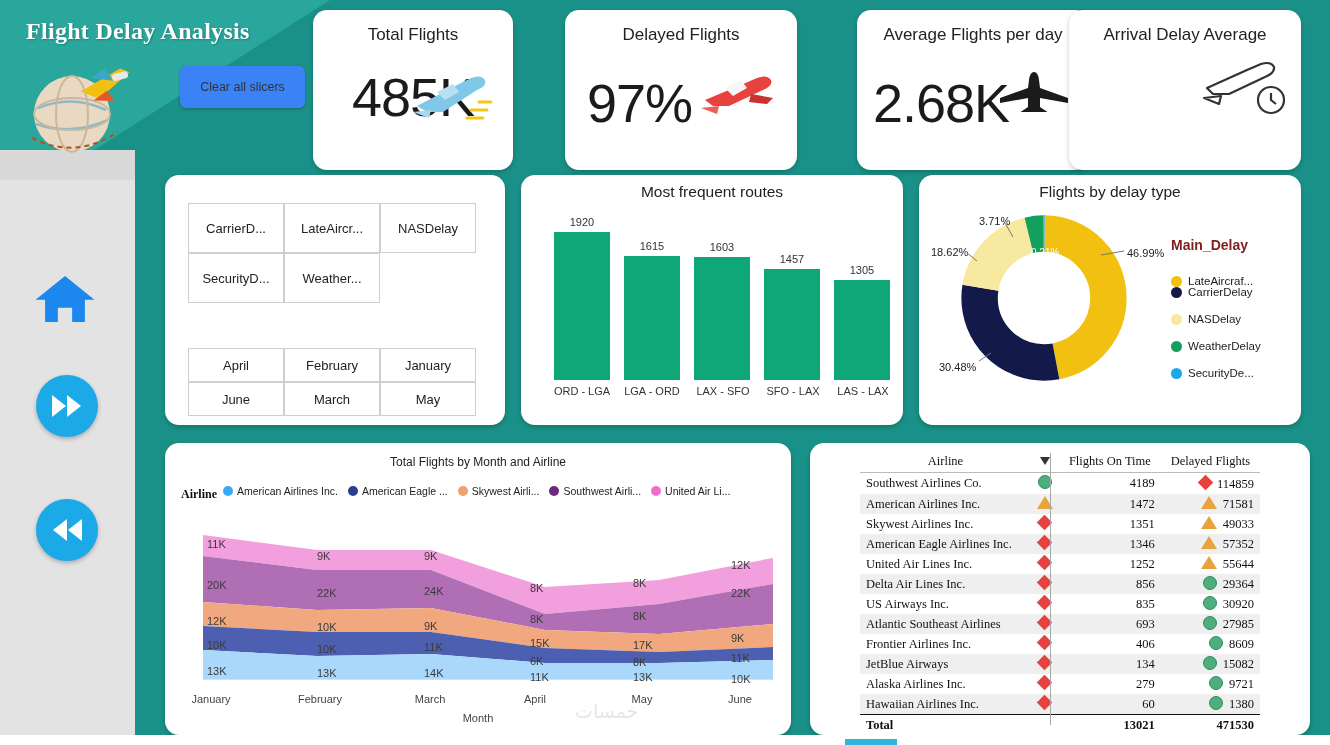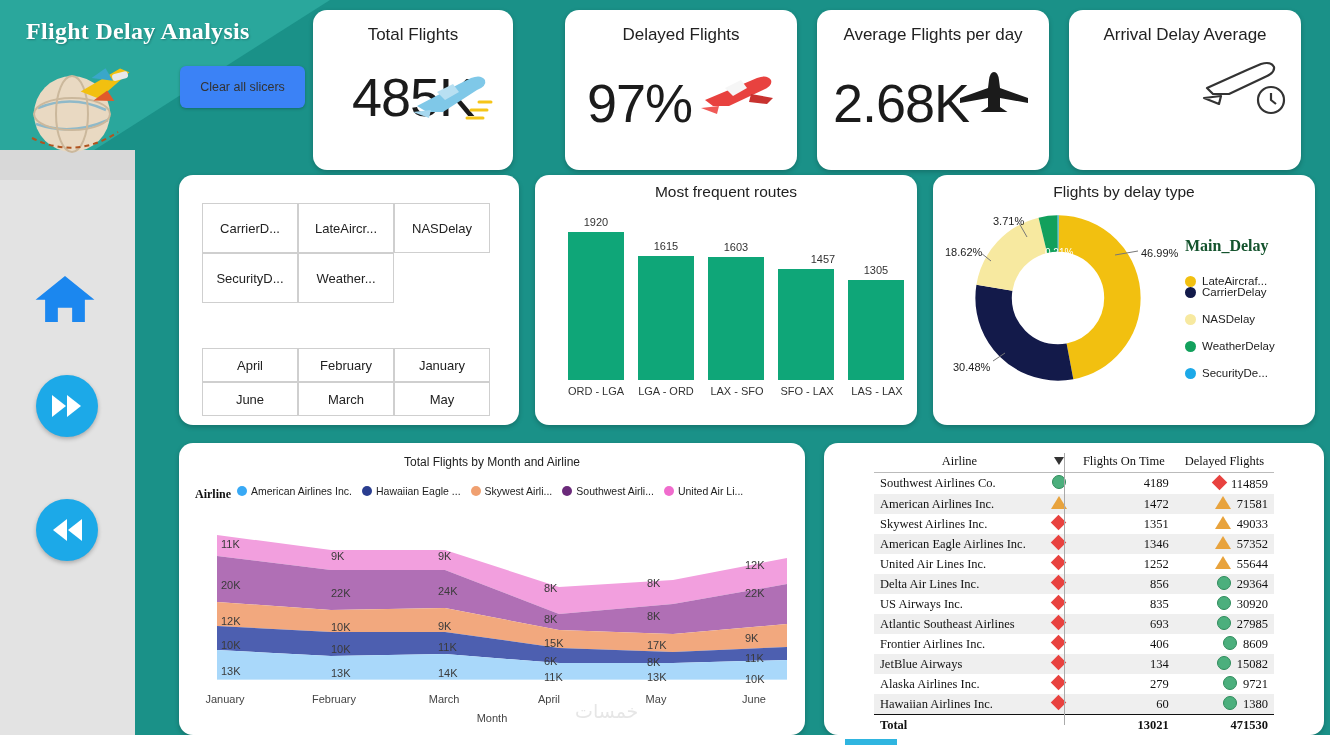--- a/index.html
+++ b/index.html
@@ -71,21 +71,20 @@
   .kpi-value {
     position:absolute; left:0; top:62px; width:100%;
     text-align:center; font-size:54px; color:#1b1b1b;
     letter-spacing:-1px;
   }
 
   
   .panel {
     position:absolute; background:#ffffff; border-radius:14px;
     box-shadow:0 2px 5px rgba(0,0,0,.22);
-    margin-left:14px;
   }
   .panel-title {
     position:absolute; left:0; right:0; top:8px; text-align:center;
     font-size:15.5px; color:#222;
   }
 
   
   .slicer-grid { position:absolute; display:grid; }
   .slicer-cell {
     border:1px solid #cfcfcf; background:#fff;
@@ -93,21 +92,21 @@
     font-size:13px; color:#222; cursor:pointer;
     overflow:hidden; white-space:nowrap;
   }
 
   
   .bar { position:absolute; background:#0fa678; }
   .bar-val { position:absolute; font-size:11px; color:#333; text-align:center; }
   .bar-lab { position:absolute; font-size:11px; color:#333; text-align:center; line-height:1.15; }
 
   
-  .legend-title { position:absolute; font-size:16px; font-weight:bold; color:#14532d; font-family:Liberation Serif, serif;}
+  .legend-title { position:absolute; font-size:14px; font-weight:bold; color:#7f1d1d; font-family:Liberation Sans, sans-serif;}
   .legend-row { position:absolute; display:flex; align-items:center; gap:6px; font-size:11.5px; color:#222; }
   .legend-dot { width:11px; height:11px; border-radius:50%; display:inline-block; }
   .donut-lab { position:absolute; font-size:11px; color:#222; }
 
   
   .ac-legend-title { position:absolute; left:16px; top:44px; font-size:12px; font-weight:bold; color:#111; font-family:"Liberation Serif", serif;}
   .ac-legend { position:absolute; left:58px; top:42px; display:flex; gap:10px; align-items:center; }
   .ac-leg-item { display:flex; align-items:center; gap:4px; font-size:10.5px; color:#222; white-space:nowrap; }
   .ac-leg-dot { width:10px; height:10px; border-radius:50%; }
   .ac-xlab { position:absolute; font-size:11px; color:#444; text-align:center; }
@@ -183,21 +182,21 @@
     <div class="kpi-title">Delayed Flights</div>
     <div class="kpi-value" style="top:62px; text-align:left; padding-left:22px;">97%</div>
     <svg style="position:absolute; right:10px; top:54px;" width="88" height="60" viewBox="0 0 88 60">
       <path d="M6 36 L44 20 L58 14 Q68 10 72 16 Q74 22 64 26 L30 42 L14 42 Z" fill="#e8423f"></path>
       <path d="M26 24 L42 16 L48 24 L34 32 Z" fill="#f6f6f6"></path>
       <path d="M2 44 L20 42 L18 50 Z" fill="#f05a57"></path>
       <path d="M52 30 L74 34 L68 40 L50 38 Z" fill="#c8322f"></path>
     </svg>
   </div>
 
-  <div class="kpi" style="left:817px; width:232px;">
+  <div class="kpi" style="left:857px; width:232px;">
     <div class="kpi-title">Average Flights per day</div>
     <div class="kpi-value" style="top:62px; text-align:left; padding-left:16px;">2.68K</div>
     <svg style="position:absolute; right:14px; top:58px;" width="82" height="44" viewBox="0 0 82 44">
       <path d="M41 4 q4 0 5 8 l1 8 28 10 v5 l-28 -5 v9 l9 6 v3 l-15 -3 -15 3 v-3 l9 -6 v-9 l-28 5 v-5 l28 -10 1 -8 q1 -8 5 -8z" fill="#1b1b1b"></path>
     </svg>
   </div>
 
   <div class="kpi" style="left:1069px; width:232px;">
     <div class="kpi-title">Arrival Delay Average</div>
     <svg style="position:absolute; right:8px; top:46px;" width="92" height="66" viewBox="0 0 92 66">
@@ -234,21 +233,21 @@
 
     <div class="bar" style="left:33px; top:57px; width:56px; height:148px;"></div>
     <div class="bar" style="left:103px; top:81px; width:56px; height:124px;"></div>
     <div class="bar" style="left:173px; top:82px; width:56px; height:123px;"></div>
     <div class="bar" style="left:243px; top:94px; width:56px; height:111px;"></div>
     <div class="bar" style="left:313px; top:105px; width:56px; height:100px;"></div>
 
     <div class="bar-val" style="left:33px; top:41px; width:56px;">1920</div>
     <div class="bar-val" style="left:103px; top:65px; width:56px;">1615</div>
     <div class="bar-val" style="left:173px; top:66px; width:56px;">1603</div>
-    <div class="bar-val" style="left:260px; top:78px; width:56px;">1457</div>
+    <div class="bar-val" style="left:243px; top:78px; width:56px;">1457</div>
     <div class="bar-val" style="left:313px; top:89px; width:56px;">1305</div>
 
     <div class="bar-lab" style="left:29px; top:210px; width:64px;">ORD - LGA</div>
     <div class="bar-lab" style="left:99px; top:210px; width:64px;">LGA - ORD</div>
     <div class="bar-lab" style="left:167px; top:210px; width:70px;">LAX - SFO</div>
     <div class="bar-lab" style="left:237px; top:210px; width:70px;">SFO - LAX</div>
     <div class="bar-lab" style="left:307px; top:210px; width:70px;">LAS - LAX</div>
   </div>
 
   <div class="panel" style="left:919px; top:175px; width:382px; height:250px;">
@@ -308,21 +307,21 @@
     <div class="panel-title" style="top:12px; font-size:12px;">Total Flights by Month and Airline</div>
 
     <div class="ac-legend-title">Airline</div>
     <div class="ac-legend">
       <span class="ac-leg-item">
         <span class="ac-leg-dot" style="background:#38a9f5;"></span>
         <span>American Airlines Inc.</span>
       </span>
       <span class="ac-leg-item">
         <span class="ac-leg-dot" style="background:#2a3d8f;"></span>
-        <span>Hawaiian Eagle ...</span>
+        <span>American Eagle ...</span>
       </span>
       <span class="ac-leg-item">
         <span class="ac-leg-dot" style="background:#f0a070;"></span>
         <span>Skywest Airli...</span>
       </span>
       <span class="ac-leg-item">
         <span class="ac-leg-dot" style="background:#6b2a7a;"></span>
         <span>Southwest Airli...</span>
       </span>
       <span class="ac-leg-item">

